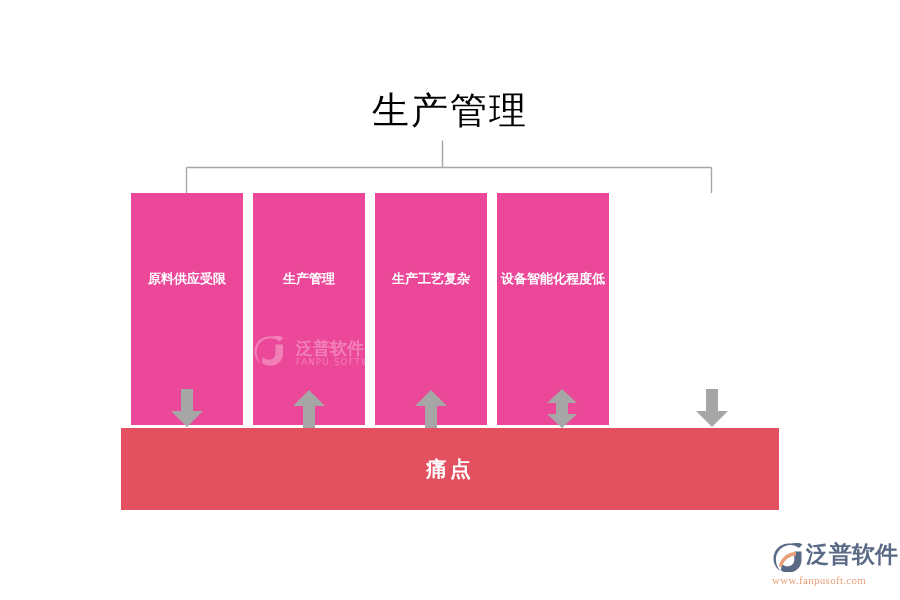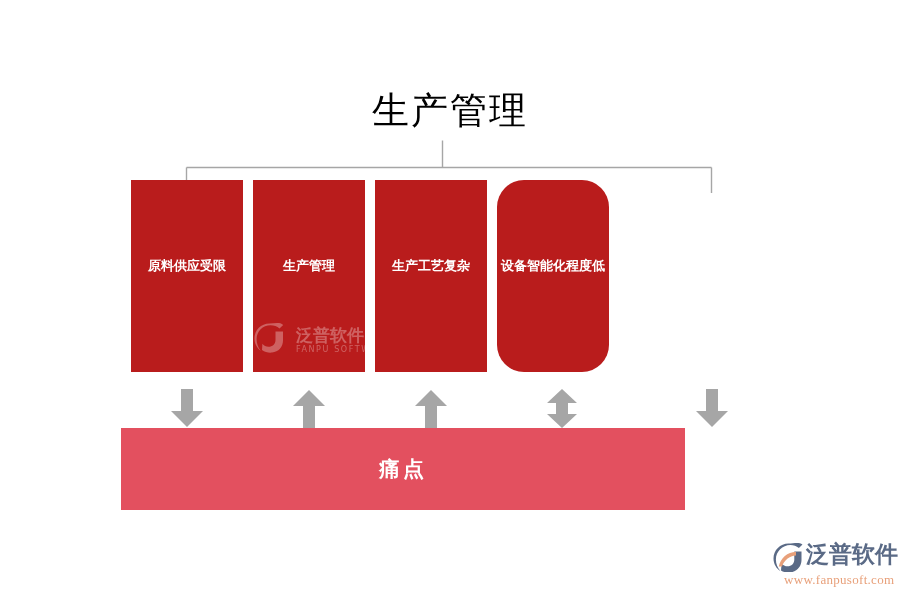--- a/index.html
+++ b/index.html
@@ -43,24 +43,24 @@
     position: absolute;
     left: 0; top: 0;
     width: 900px;
     height: 600px;
     pointer-events: none;
   }
 
   
   .blue-box {
     position: absolute;
-    top: 180px;
+    top: 193px;
     width: 112px;
-    height: 192px;
-    background: #b91c1c;
+    height: 232px;
+    background: #ec4899;
   }
   .blue-box-label {
     position: absolute;
     left: 0;
     right: 0;
     top: 78px;
     text-align: center;
     color: #ffffff;
     font-size: 13px;
     font-weight: bold;
@@ -86,21 +86,21 @@
     top: 389px;
     width: 34px;
     height: 39px;
   }
 
   
   #pain-bar {
     position: absolute;
     left: 121px;
     top: 428px;
-    width: 564px;
+    width: 658px;
     height: 82px;
     background: #e3505f;
   }
   #pain-bar-label {
     position: absolute;
     left: 0;
     right: 0;
     top: 50%;
     transform: translateY(-50%);
     text-align: center;
@@ -133,24 +133,24 @@
     font-family: "DejaVu Sans", sans-serif;
     font-size: 23px;
     font-weight: bold;
     color: #5a6a86;
     letter-spacing: 0px;
     white-space: nowrap;
     line-height: 28px;
   }
   #brand-logo-url {
     position: absolute;
-    left: 12px;
+    left: 0;
     top: 33px;
     font-family: "Liberation Serif", "DejaVu Serif", serif;
-    font-size: 13px;
+    font-size: 11px;
     color: #e8a07a;
     letter-spacing: 0.3px;
     white-space: nowrap;
     line-height: 18px;
   }
 </style>
 </head>
 <body>
 
 <div id="canvas">
@@ -186,21 +186,21 @@
       </g>
       <text x="55" y="22" font-family="DejaVu Sans, sans-serif" font-size="17" font-weight="bold" fill="#ffffff">泛普软件</text>
       <text x="55" y="33" font-family="DejaVu Sans, sans-serif" font-size="8" letter-spacing="1.6" fill="#ffffff">FANPU SOFTWARE</text>
     </svg>
   </div>
 
   <div class="blue-box" style="left:375px;">
     <div class="blue-box-label">生产工艺复杂</div>
   </div>
 
-  <div class="blue-box" style="left:497px;border-radius:27px;">
+  <div class="blue-box" style="left:497px;">
     <div class="blue-box-label">设备智能化程度低</div>
   </div>
 
 
   <svg class="arrow" style="left:170px;" viewBox="0 0 34 39" width="34" height="39">
     <polygon points="11,0 23,0 23,22 33,22 17,38 1,22 11,22" fill="#a6a6a6"></polygon>
   </svg>
 
   <svg class="arrow" style="left:292px;" viewBox="0 0 34 39" width="34" height="39">
     <polygon points="17,1 33,17 23,17 23,39 11,39 11,17 1,17" fill="#a6a6a6"></polygon>

